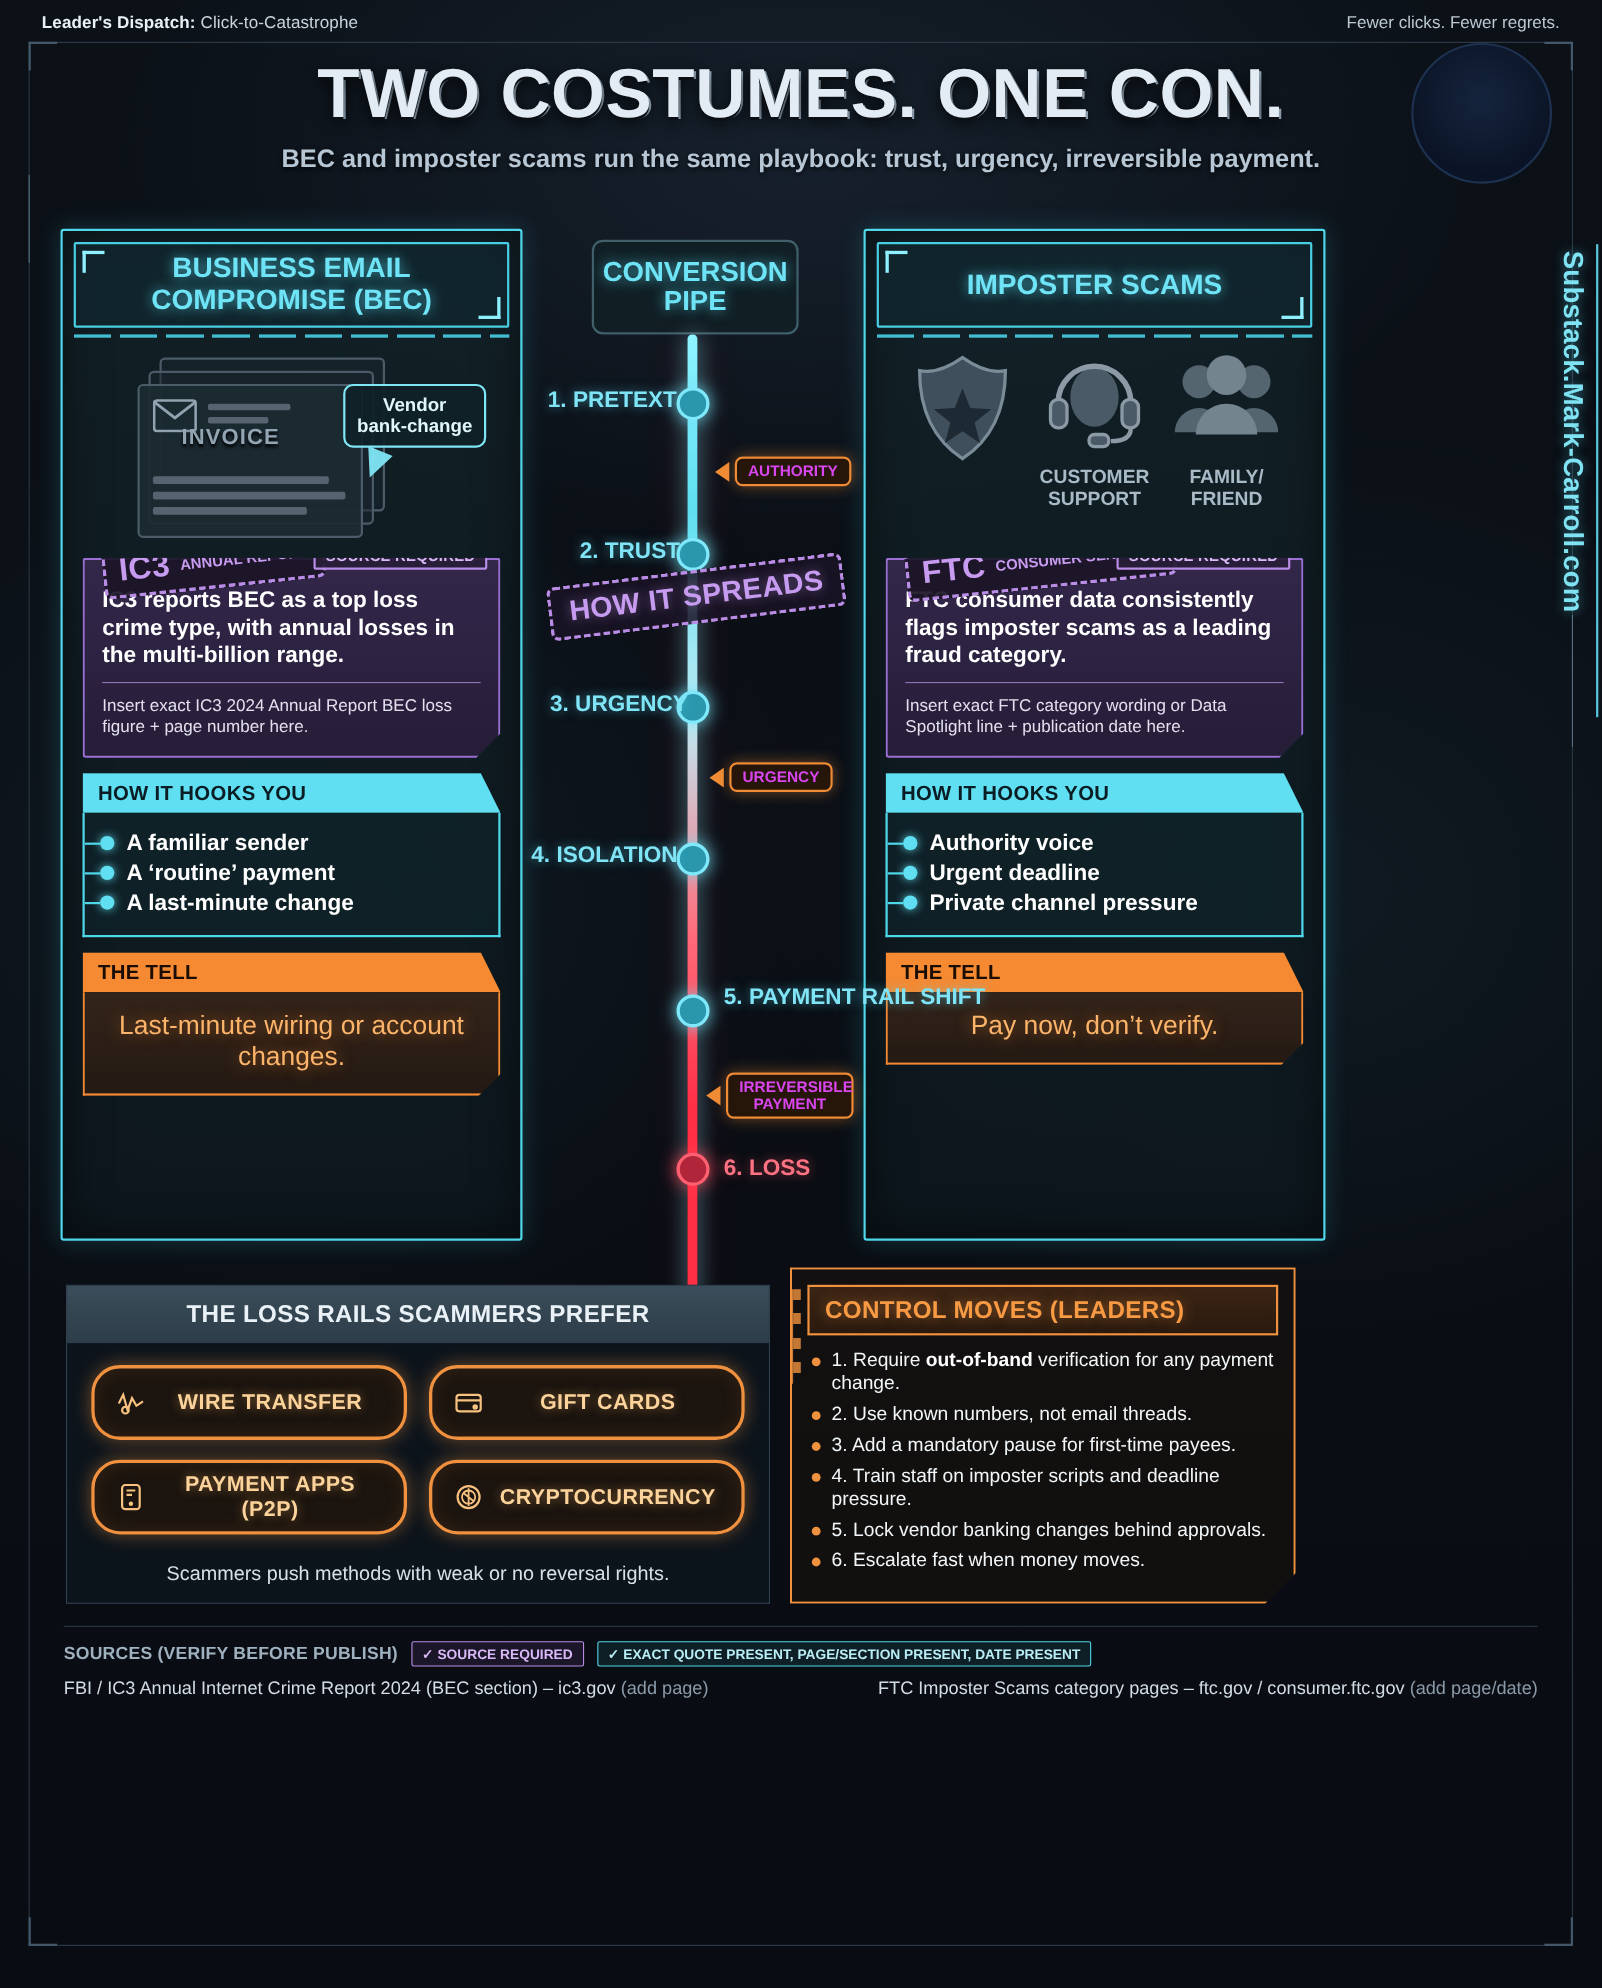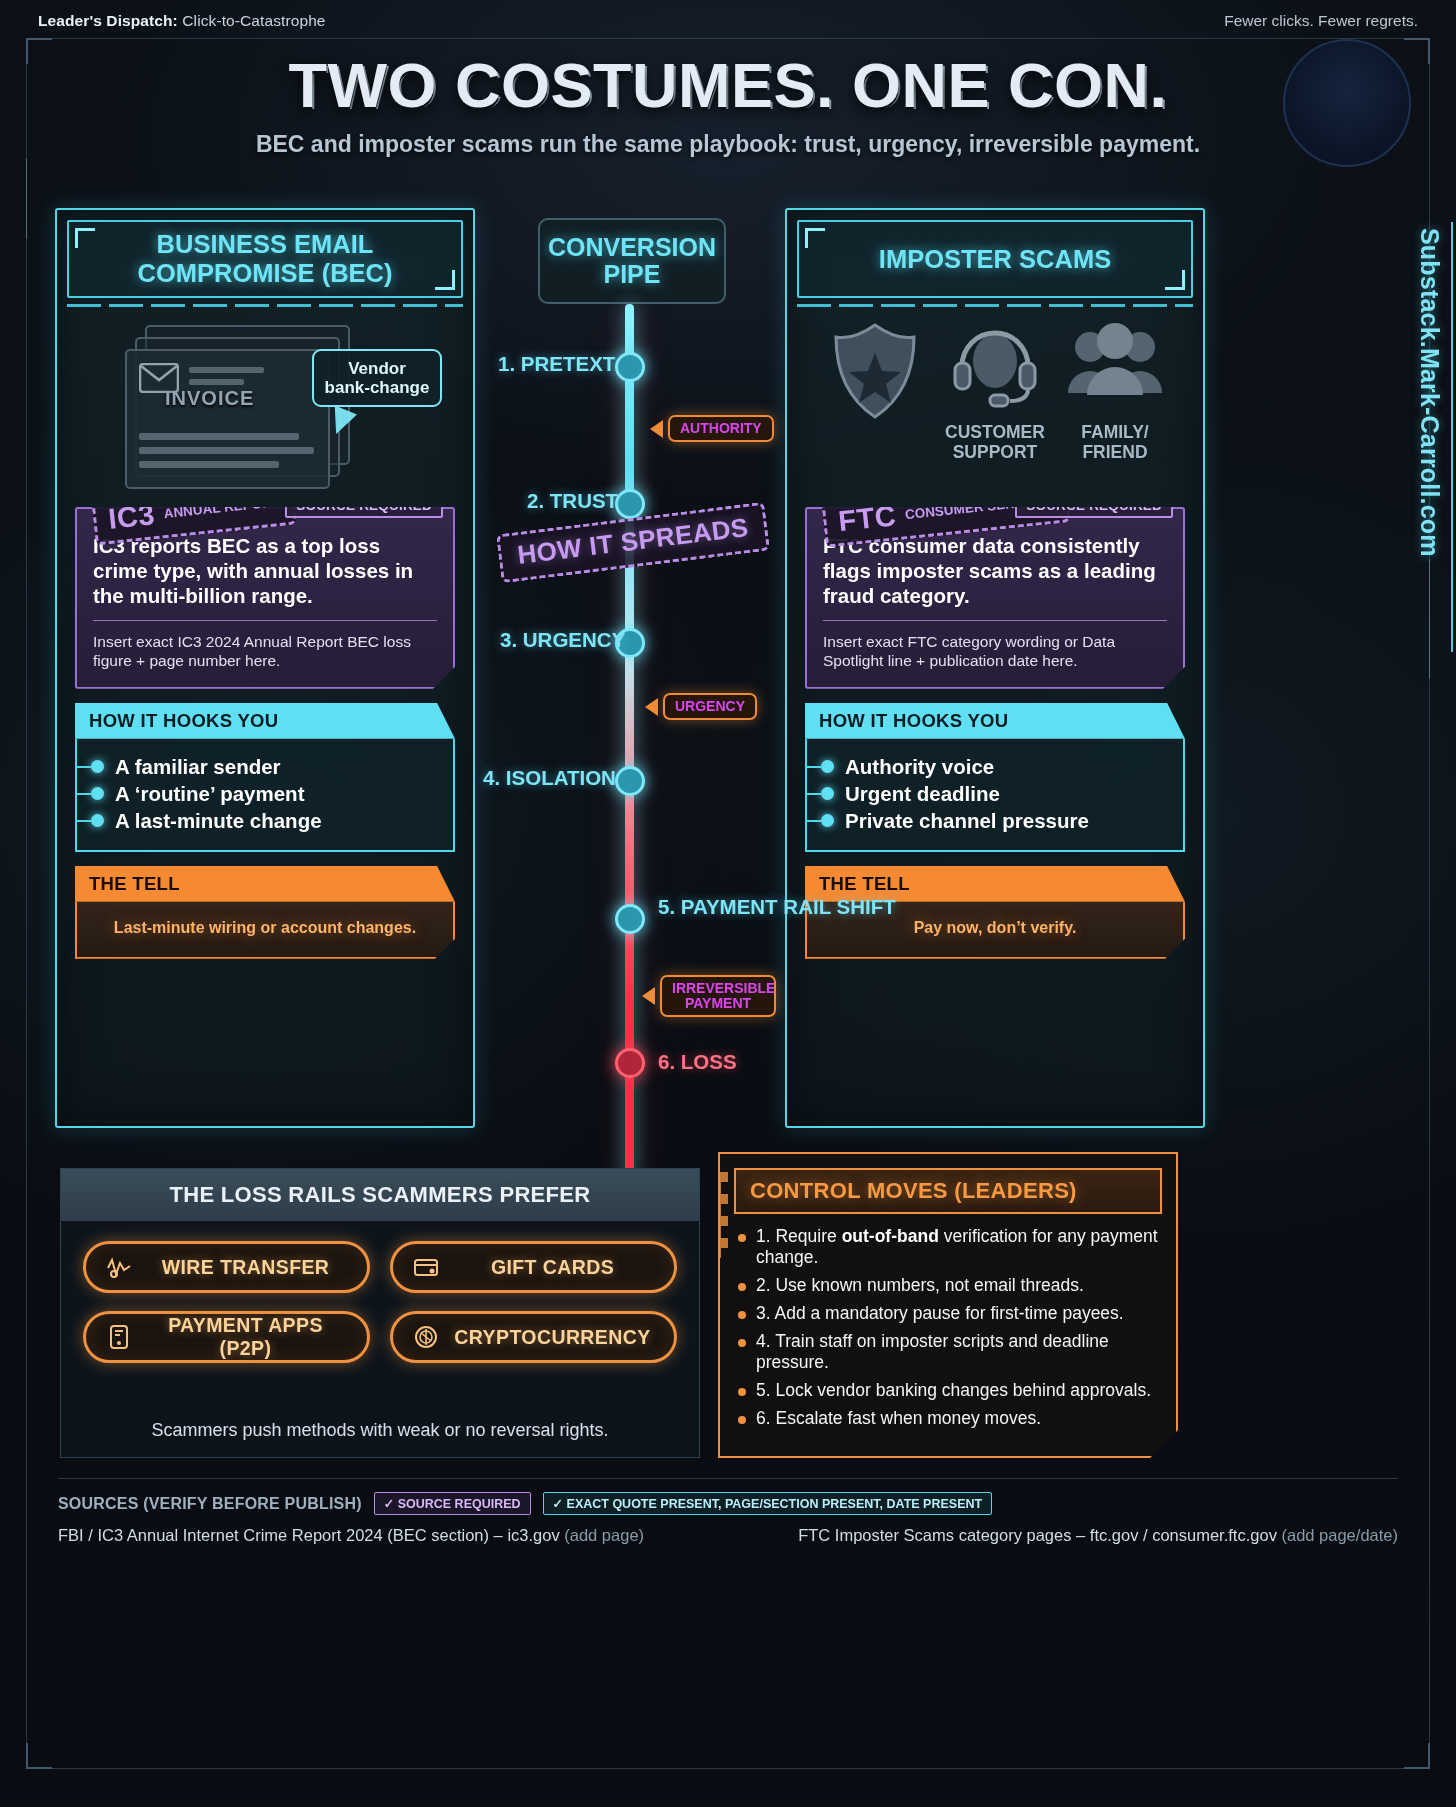--- a/index.html
+++ b/index.html
@@ -137,21 +137,21 @@
   .bul { display:flex; align-items:center; gap:11px; margin:3px 0; }
   .bul .dot { width:13px; height:13px; border-radius:50%; background:#5fdff1;
               box-shadow:0 0 9px rgba(95,223,241,.9); flex:none; position:relative; }
   .bul .dot::before{ content:""; position:absolute; left:-14px; top:6px; width:14px; height:2px; background:#4fd7ea;}
   .bul .t { font-size:20.5px; font-weight:bold; color:#fff; }
 
   .tell .phead { background:#f58a32; color:#1b0d03; }
   .tell .pbody { border-color:#f58a32; background:linear-gradient(180deg,#33241a,#241a13);
                  padding:17px 14px 19px 14px; text-align:center;
                  clip-path: polygon(0 0,100% 0,100% calc(100% - 20px),calc(100% - 20px) 100%,0 100%); }
-  .tell .pbody .t { font-size:16px; font-weight:bold; color:#fbb46a; line-height:1.18;
+  .tell .pbody .t { font-size:24px; font-weight:normal; color:#fbb46a; line-height:1.18;
                     text-shadow:0 0 14px rgba(245,138,50,.55); }
 
   
   .pipehead { position:absolute; left:538px; top:218px; width:188px; height:86px;
               border:2px solid #3f5f6b; border-radius:10px; background:rgba(18,32,38,.8);
               display:flex; align-items:center; justify-content:center; text-align:center;
               font-size:25px; font-weight:bold; color:#6fe4f7; line-height:1.1;
               text-shadow:0 0 12px rgba(90,225,245,.7); }
   .pipe { position:absolute; left:625px; top:304px; width:9px; height:880px;
           background:linear-gradient(180deg,#8ff3ff 0%, #5fdff1 18%, #bfe9f2 40%, #ff6b7a 62%, #ff2f46 80%, #ff2f46 100%);
@@ -179,21 +179,21 @@
             text-shadow:0 0 10px rgba(185,140,230,.5); }
 
   
   .rails { position:absolute; left:60px; top:1168px; width:640px; height:290px;
            border:1px solid #2f4150; background:rgba(14,23,30,.8); }
   .rails .rhead { height:52px; background:linear-gradient(180deg,#3b4d5a,#2d3d49);
                   display:flex; align-items:center; justify-content:center;
                   font-size:22px; font-weight:bold; color:#eaf2f8; letter-spacing:.3px; }
   .rgrid { padding:20px 22px; display:grid; grid-template-columns:1fr 1fr;
            gap:18px 20px; }
-  .railpill { position:relative; height:52px; border:3px solid #f0913f; border-radius:26px;
+  .railpill { position:relative; height:68px; border:3px solid #f0913f; border-radius:26px;
               background:rgba(30,20,13,.85);
               display:flex; align-items:center; gap:12px; padding:0 20px;
               box-shadow:0 0 16px rgba(240,145,63,.45), inset 0 0 18px rgba(240,145,63,.12); }
   .railpill .label { font-size:19.5px; font-weight:bold; color:#fcd39a; letter-spacing:.4px;
                      flex:1; text-align:center; text-shadow:0 0 10px rgba(250,180,100,.5); }
   .railpill .ic { width:26px; height:26px; flex:none; }
   .railnote { position:absolute; left:0; right:0; bottom:16px; text-align:center;
               font-size:18px; color:#d6e1ea; }
 
   

